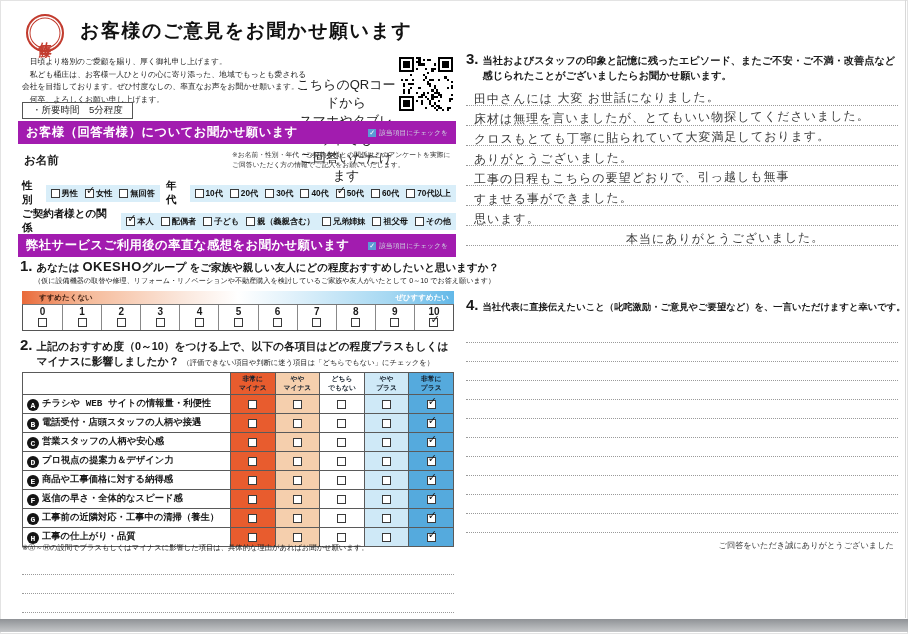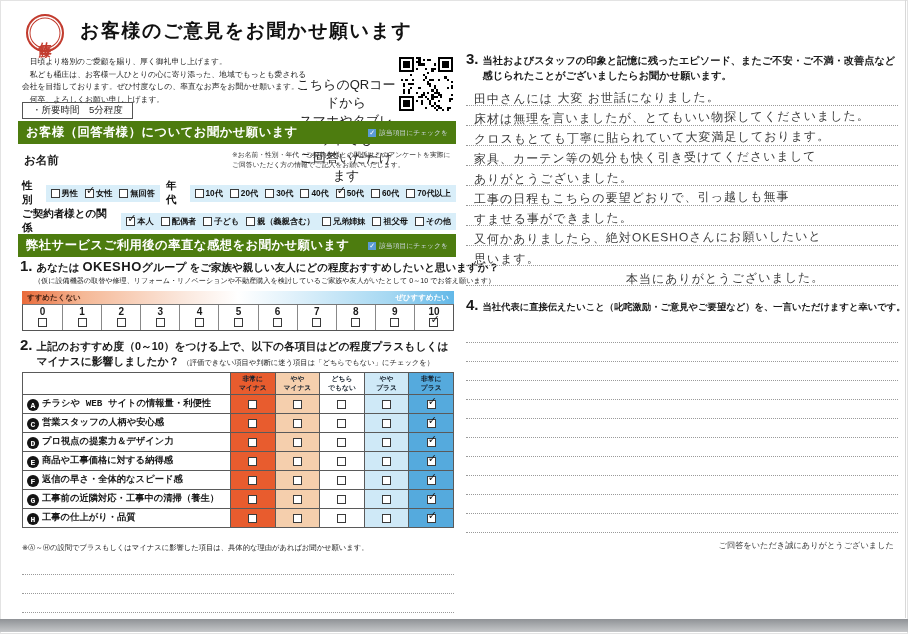--- a/index.html
+++ b/index.html
@@ -19,21 +19,21 @@
   .title { position:absolute; left:80px; top:18px; font-size:19px; font-weight:800; letter-spacing:1.5px; color:#111; }
   .intro { position:absolute; left:22px; top:56px; width:286px; font-size:7.8px; line-height:1.62; color:#222; }
   .qr-note { position:absolute; left:294px; top:76px; width:104px; font-size:13px; line-height:1.4;
              text-align:center; color:#222; }
   .qr { position:absolute; left:397px; top:55px; width:58px; height:58px; background:#fff; padding:2px; }
   .qr svg { width:100%; height:100%; shape-rendering:crispEdges; }
   .timebox { position:absolute; left:22px; top:102px; border:1px solid #555; padding:1px 9px;
              font-size:9.5px; color:#222; }
 
   
-  .bar { position:absolute; left:18px; width:438px; height:23px; background:#4d7c0f; color:#fff;
+  .bar { position:absolute; left:18px; width:438px; height:23px; background:#a21caf; color:#fff;
          display:flex; align-items:center; justify-content:space-between; padding:0 8px; }
   .bar1 { top:121px; } .bar2 { top:234px; }
   .bar-title { font-weight:bold; font-size:12.3px; letter-spacing:0.5px; }
   .bar-badge { display:flex; align-items:center; gap:3px; font-size:6.8px; color:#cdd6e0; }
   .badge-cb { width:8px; height:8px; background:#5b9bd5; color:#fff; font-size:7px; line-height:8px;
               text-align:center; display:inline-block; }
 
   
   .fld-label { font-weight:bold; font-size:10.5px; color:#111; }
   .name-row { position:absolute; left:24px; top:150px; width:428px; }
@@ -52,21 +52,21 @@
   
   .qhead { display:flex; gap:4px; align-items:baseline; }
   .qnum { font-size:15px; font-weight:800; }
   .q1 { position:absolute; left:20px; top:257px; width:436px; white-space:nowrap; }
   .q1 .qtext { font-size:10.5px; font-weight:bold; }
   .brand { font-size:13px; font-weight:900; letter-spacing:0.5px; }
   .q1sub { position:absolute; left:34px; top:276px; font-size:7.1px; color:#222; }
   .scale { position:absolute; left:22px; top:291px; width:432px; }
   .scale-grad { height:13px; display:flex; align-items:center; justify-content:space-between; padding:0 5px;
     background:linear-gradient(90deg,#e96a3a 0%,#f5b896 14%,#fbe9df 38%,#ffffff 50%,#e2f2fb 62%,#a6d8f2 85%,#62b8e8 100%); }
-  .scale-grad .sl { font-size:7.5px; font-weight:bold; color:#3a1d10; }
+  .scale-grad .sl { font-size:7.5px; font-weight:bold; color:#3a1d10;margin-left:12px; }
   .scale-grad .sr { font-size:7.5px; font-weight:bold; color:#fff; }
   .scale-grid { display:grid; grid-template-columns:repeat(11,1fr); border:1.4px solid #555; border-top:1px solid #777; }
   .scale-cell { border-left:1px solid #888; display:flex; flex-direction:column; align-items:center; padding:1px 0 3px; }
   .scale-cell:first-child { border-left:none; }
   .snum { font-size:10px; font-weight:bold; line-height:1.2; }
 
   
   .q2 { position:absolute; left:20px; top:336px; width:436px; }
   .q2 .qtext { font-size:10.8px; font-weight:bold; line-height:1.35; }
   .q2 .qsub { font-size:7.3px; font-weight:normal; color:#222; }
@@ -424,20 +424,28 @@
       <tbody>
         <tr>
           <td class="rlabel"><span class="circ">A</span><span>チラシや WEB サイトの情報量・利便性</span></td>
           <td class="rcell" style="background: rgb(232, 92, 46);"><span class="cb"></span></td>
           <td class="rcell" style="background: rgb(245, 207, 173);"><span class="cb"></span></td>
           <td class="rcell" style="background: rgb(255, 255, 255);"><span class="cb"></span></td>
           <td class="rcell" style="background: rgb(207, 233, 247);"><span class="cb"></span></td>
           <td class="rcell" style="background: rgb(85, 170, 221);"><span class="cb checked"></span></td>
         </tr>
         <tr>
+          <td class="rlabel"><span class="circ">B</span><span>電話受付・店頭スタッフの人柄や接遇</span></td>
+          <td class="rcell" style="background: rgb(232, 92, 46);"><span class="cb"></span></td>
+          <td class="rcell" style="background: rgb(245, 207, 173);"><span class="cb"></span></td>
+          <td class="rcell" style="background: rgb(255, 255, 255);"><span class="cb"></span></td>
+          <td class="rcell" style="background: rgb(207, 233, 247);"><span class="cb"></span></td>
+          <td class="rcell" style="background: rgb(85, 170, 221);"><span class="cb checked"></span></td>
+        </tr>
+        <tr>
           <td class="rlabel"><span class="circ">C</span><span>営業スタッフの人柄や安心感</span></td>
           <td class="rcell" style="background: rgb(232, 92, 46);"><span class="cb"></span></td>
           <td class="rcell" style="background: rgb(245, 207, 173);"><span class="cb"></span></td>
           <td class="rcell" style="background: rgb(255, 255, 255);"><span class="cb"></span></td>
           <td class="rcell" style="background: rgb(207, 233, 247);"><span class="cb"></span></td>
           <td class="rcell" style="background: rgb(85, 170, 221);"><span class="cb checked"></span></td>
         </tr>
         <tr>
           <td class="rlabel"><span class="circ">D</span><span>プロ視点の提案力＆デザイン力</span></td>
           <td class="rcell" style="background: rgb(232, 92, 46);"><span class="cb"></span></td>
@@ -495,33 +503,27 @@
       <div class="hline">
         <span class="hw">田中さんには 大変 お世話になりました。</span>
       </div>
       <div class="hline">
         <span class="hw">床材は無理を言いましたが、とてもいい物探してくださいました。</span>
       </div>
       <div class="hline">
         <span class="hw">クロスもとても丁寧に貼られていて大変満足しております。</span>
       </div>
       <div class="hline">
-        <span class="hw">家具、カーテン等の処分も快く引き受けてくださいまして</span>
-      </div>
-      <div class="hline">
         <span class="hw">ありがとうございました。</span>
       </div>
       <div class="hline">
         <span class="hw">工事の日程もこちらの要望どおりで、引っ越しも無事</span>
       </div>
       <div class="hline">
         <span class="hw">すませる事ができました。</span>
-      </div>
-      <div class="hline">
-        <span class="hw">又何かありましたら、絶対OKESHOさんにお願いしたいと</span>
       </div>
       <div class="hline">
         <span class="hw">思います。</span>
       </div>
       <div class="hline">
         <span class="hw" style="left: 160px;">本当にありがとうございました。</span>
       </div>
     </div>
 
   <div class="q4head qhead">

